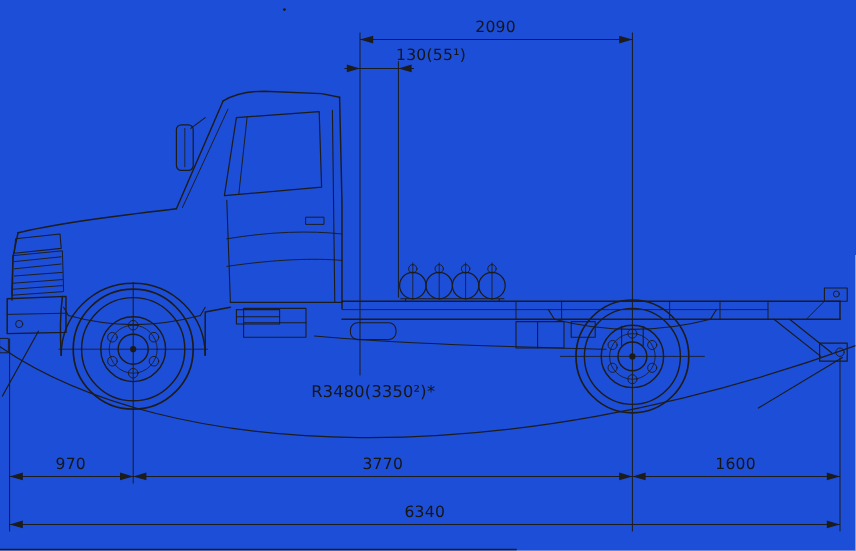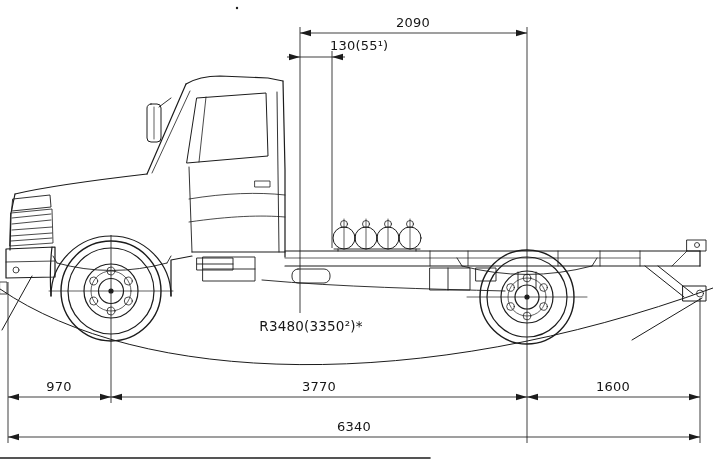--- a/index.html
+++ b/index.html
@@ -1,17 +1,17 @@
 <!DOCTYPE html>
 <html><head>
 <meta charset="utf-8">
 <style>
   html,body{margin:0;padding:0;background:#e9e9e9;}
   .stage{
-    width:713px;height:459px;background:#ffffff;position:relative;overflow:hidden;
+    width:713px;height:459px;background:#1d4ed8;position:relative;overflow:hidden;
     font-family:"DejaVu Sans", sans-serif;
   }
   svg{display:block}
   .dimtext{
     font-family:"DejaVu Sans", sans-serif;
     font-size:13px;
     fill:#161616;
     letter-spacing:0.2px;
   }
   .dimtext.radius{font-size:13.5px;}

